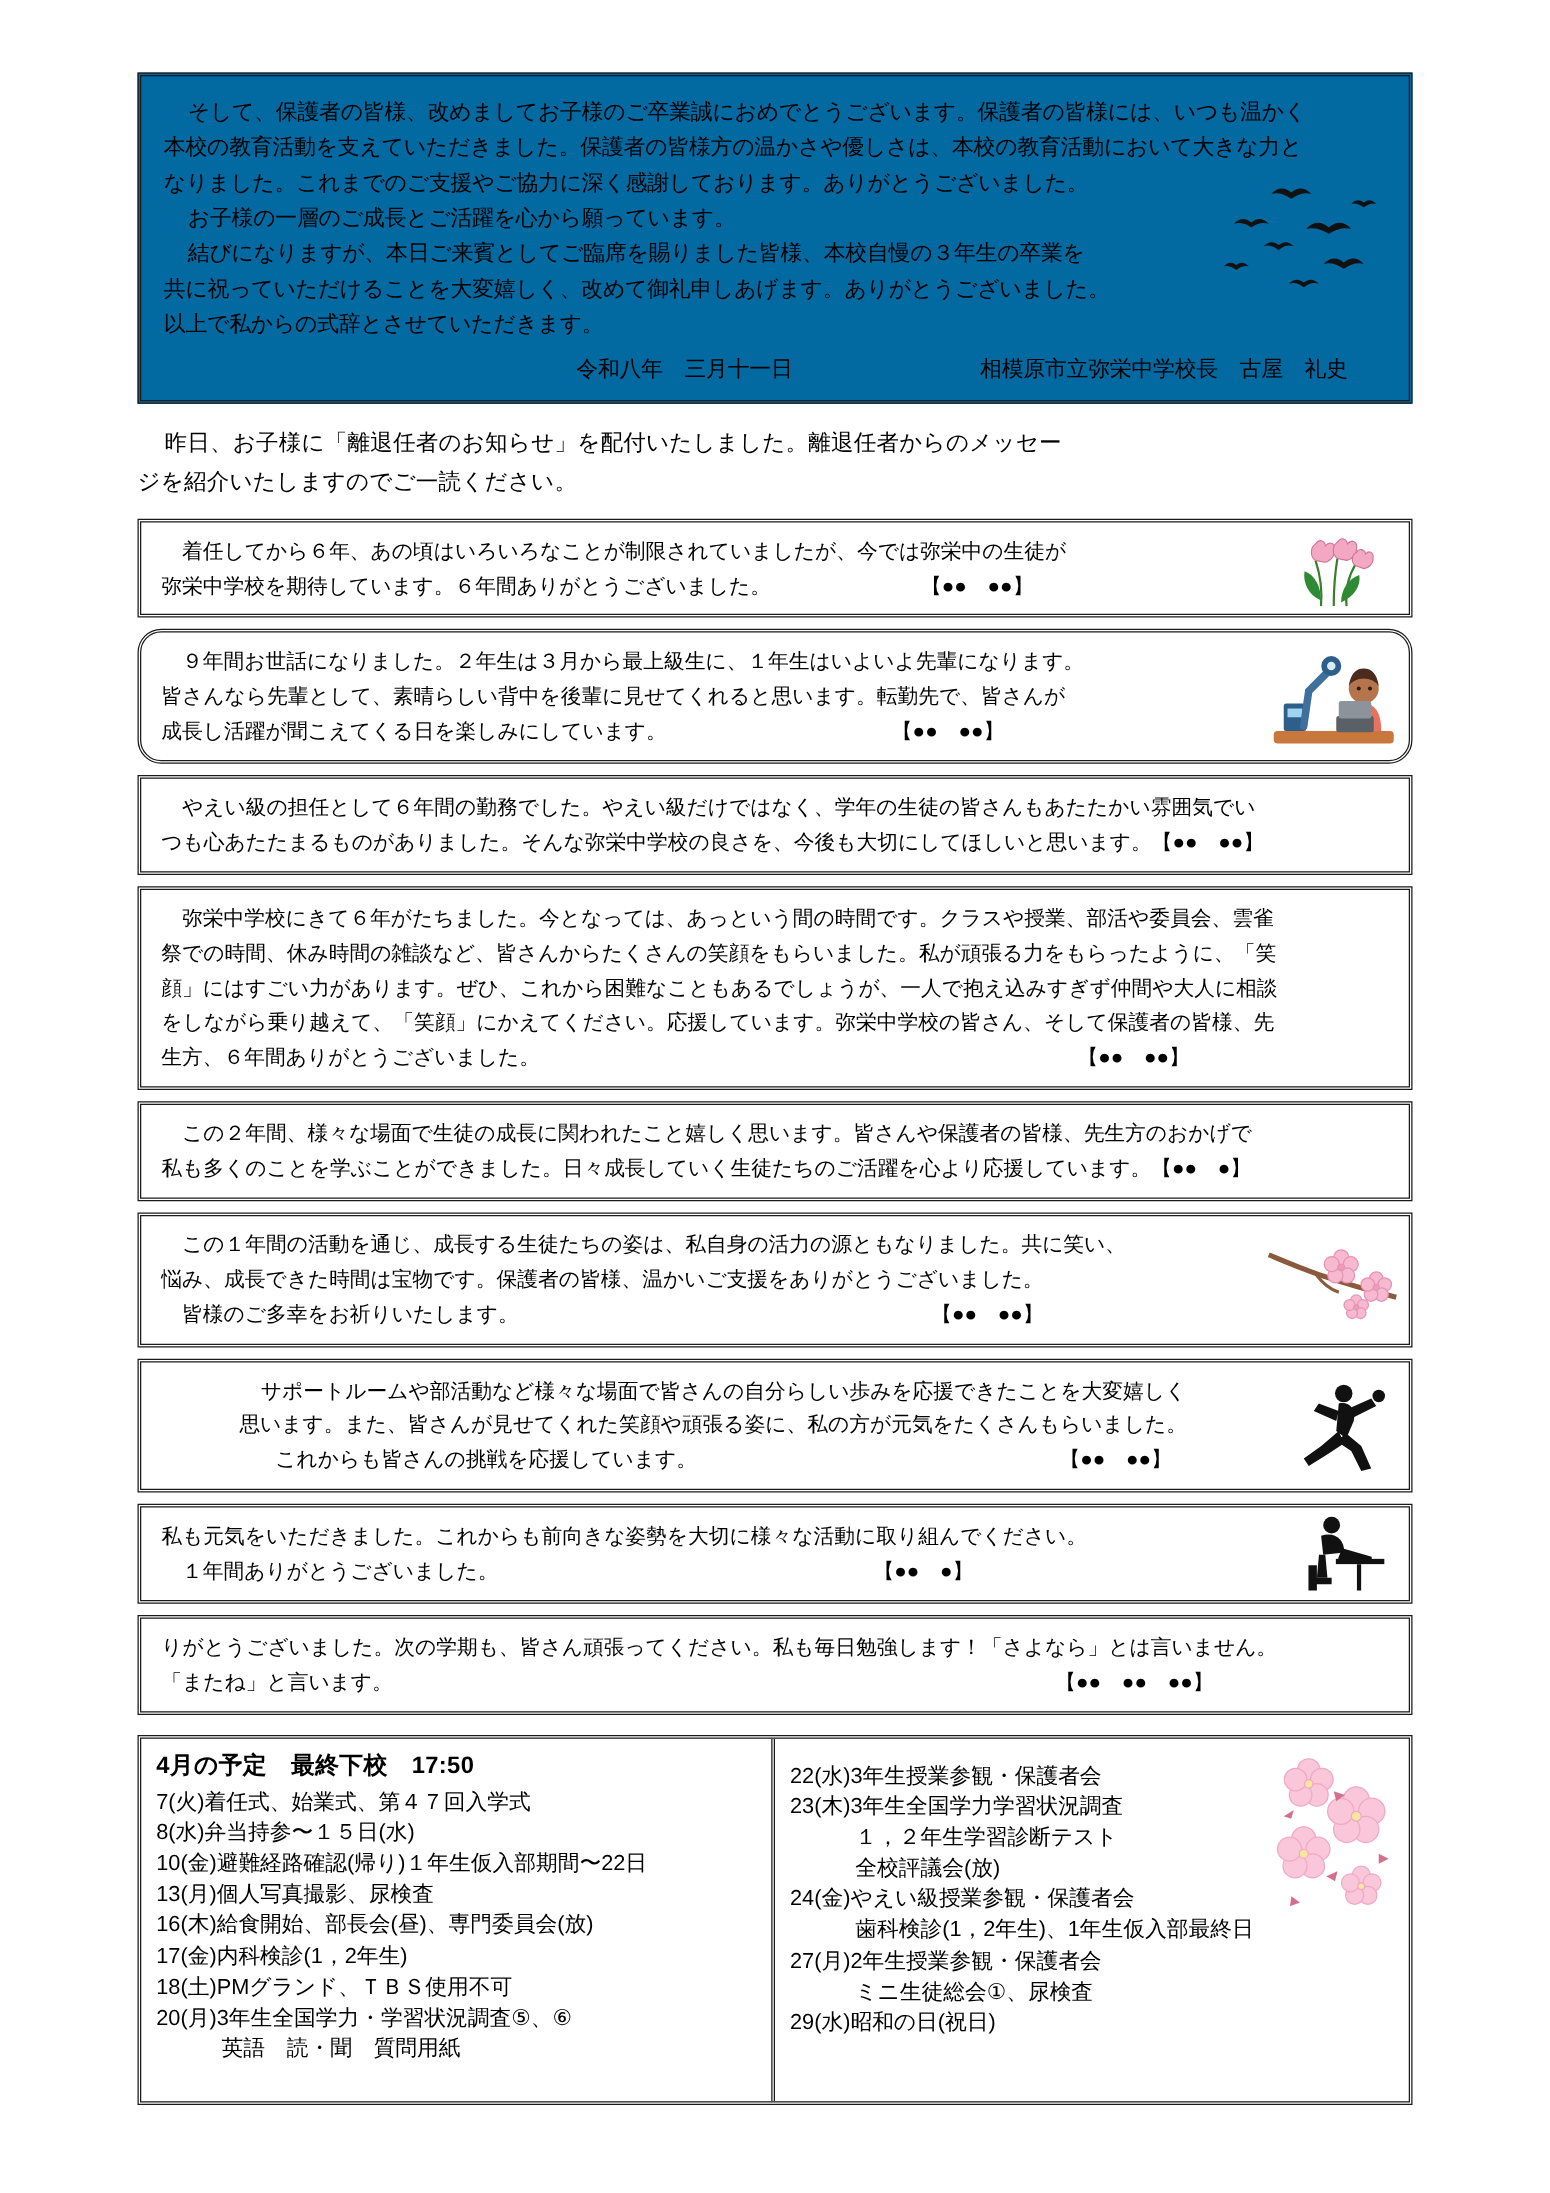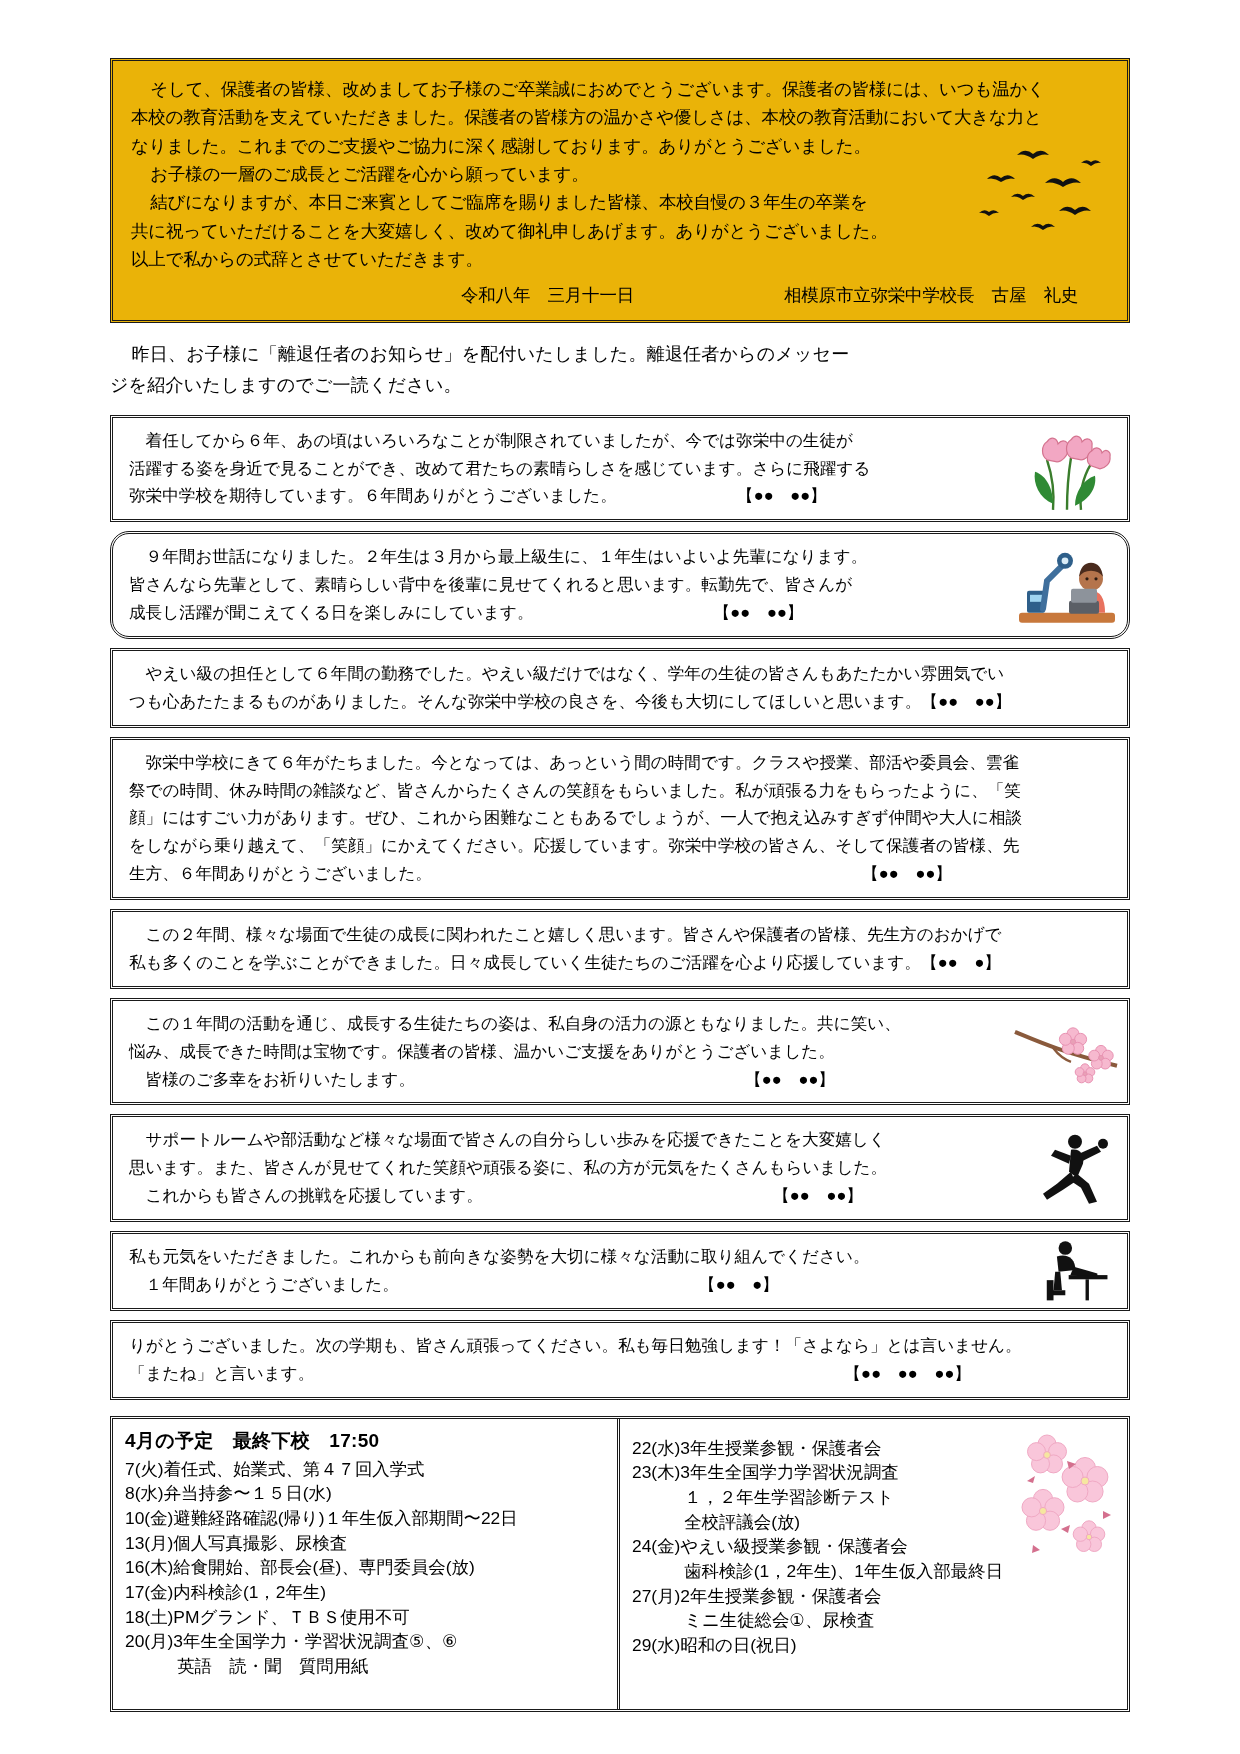--- a/index.html
+++ b/index.html
@@ -19,21 +19,21 @@
     position: relative;
     width: 1240px;
     height: 1754px;
     box-sizing: border-box;
     padding: 58px 110px 0 110px;
   }
 
   
   .framed {
     border: 3px double #1a1a1a;
-    background: #eab308;
+    background: #0369a1;
     position: relative;
     box-sizing: border-box;
   }
   .greeting-box {
     padding: 14px 18px 10px 18px;
     line-height: 1.62;
     font-size: 17.5px;
     letter-spacing: -0.2px;
   }
   .greeting-box p {
@@ -197,21 +197,20 @@
             <path d="M62 82 C76 76 84 64 82 52 C70 56 62 68 62 82z"></path>
           </g>
           <g fill="#f2a7c3" stroke="#d4738f" stroke-width="1.2">
             <path d="M34 36 C28 32 28 22 34 18 C38 12 44 14 45 20 C50 14 56 18 55 24 C56 32 48 38 44 38z"></path>
             <path d="M58 34 C52 30 52 20 58 16 C62 10 68 12 69 18 C74 12 80 16 79 22 C80 30 72 36 68 36z"></path>
             <path d="M78 42 C73 39 73 30 79 27 C82 22 88 24 89 29 C93 24 98 28 97 33 C98 40 91 45 87 45z"></path>
           </g>
         </svg>
       </div>
       <p class="msg-line">　着任してから６年、あの頃はいろいろなことが制限されていましたが、今では弥栄中の生徒が</p>
-      <p class="msg-line">活躍する姿を身近で見ることができ、改めて君たちの素晴らしさを感じています。さらに飛躍する</p>
       <p class="msg-line"><span>弥栄中学校を期待しています。６年間ありがとうございました。</span><span style="padding-left:120px;">【●●　●●】</span></p>
     </div>
 
     <div class="msg-box" style="padding-right:120px;border-radius:19px;">
       <div class="art">
         <svg viewBox="0 0 108 92" xmlns="http://www.w3.org/2000/svg">
           <rect x="6" y="74" width="96" height="10" rx="3" fill="#c8783c"></rect>
           <g fill="#2e5f8a">
               <rect x="14" y="52" width="18" height="22" rx="2"></rect>
               <rect x="17" y="56" width="12" height="7" fill="#9fd4f0"></rect>
@@ -286,21 +285,21 @@
                 <circle cx="0" cy="0" r="2" fill="#e8a0b6"></circle>
               </g>
           </g>
         </svg>
       </div>
       <p class="msg-line">　この１年間の活動を通じ、成長する生徒たちの姿は、私自身の活力の源ともなりました。共に笑い、</p>
       <p class="msg-line">悩み、成長できた時間は宝物です。保護者の皆様、温かいご支援をありがとうございました。</p>
       <p class="msg-line"><span>　皆様のご多幸をお祈りいたします。</span><span style="padding-left:330px;">【●●　●●】</span></p>
     </div>
 
-    <div class="msg-box" style="padding-right:115px;">
+    <div class="msg-box" style="padding-right:115px;text-align:center;">
       <div class="art">
         <svg viewBox="0 0 108 80" xmlns="http://www.w3.org/2000/svg">
           <g fill="#111">
             <circle cx="62" cy="14" r="7"></circle>
             <path d="M58 22 C66 20 72 26 70 36 L64 50 L56 44 z"></path>
             <path d="M64 46 L76 56 L84 74 L76 76 L68 60 L56 52 z"></path>
             <path d="M58 44 L44 56 L30 66 L34 72 L50 62 L62 54 z"></path>
             <path d="M66 26 L84 18 L88 24 L68 34 z"></path>
             <path d="M58 28 L42 22 L38 28 L56 36 z"></path>
             <circle cx="90" cy="16" r="5"></circle>

